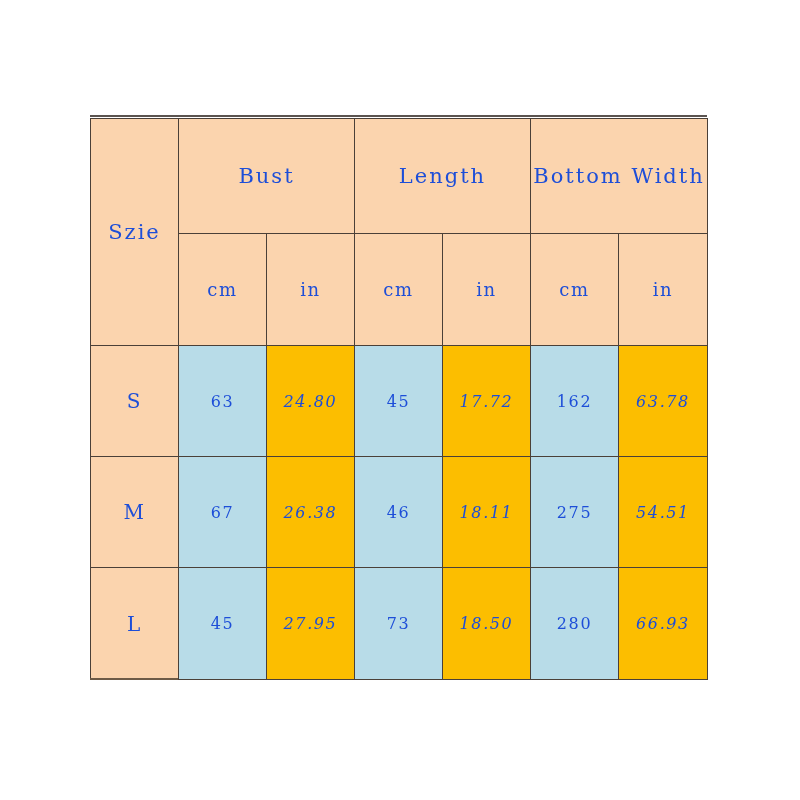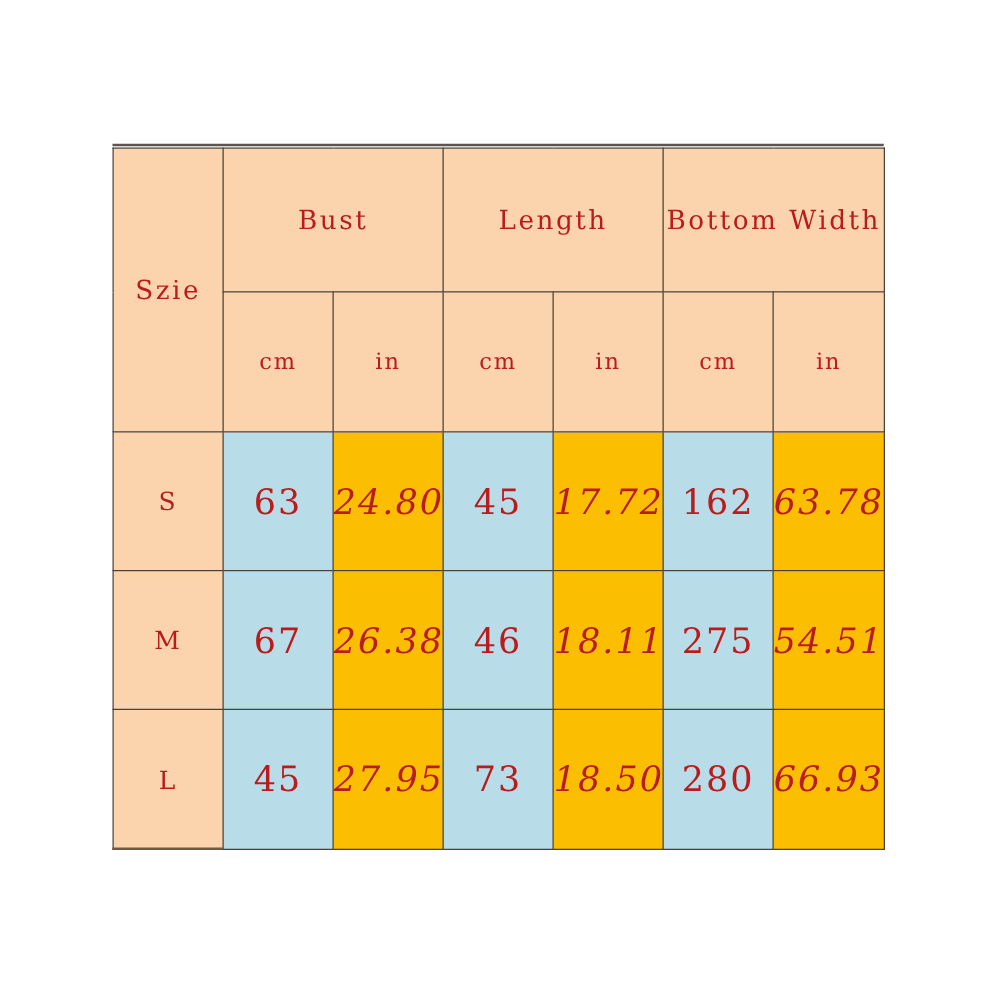--- a/index.html
+++ b/index.html
@@ -34,21 +34,21 @@
     height: 561px;
     border-collapse: collapse;
     table-layout: fixed;
     border-spacing: 0;
   }
 
   table.size-table td {
     padding: 0;
     text-align: center;
     vertical-align: middle;
-    color: #b91c1c;
+    color: #1d4ed8;
     font-family: "DejaVu Serif", "Liberation Serif", serif;
     border: 1.5px solid #4a4038;
   }
 
   
   table.size-table {
     border-left: 0;
   }
   td.no-left-border { border-left: 0; }
 
@@ -75,21 +75,21 @@
   .t-unit {
     font-size: 18px;
     letter-spacing: 1.6px;
   }
   .t-sizehead {
     font-size: 21px;
     letter-spacing: 2.0px;
     margin-top: 12px;
   }
   .t-val {
-    font-size: 28px;
+    font-size: 16px;
     letter-spacing: 1.6px;
   }
   .t-sizeval {
     font-size: 20px;
     letter-spacing: 1.6px;
   }
 
   
   .bottom-rule {
     position: absolute;

